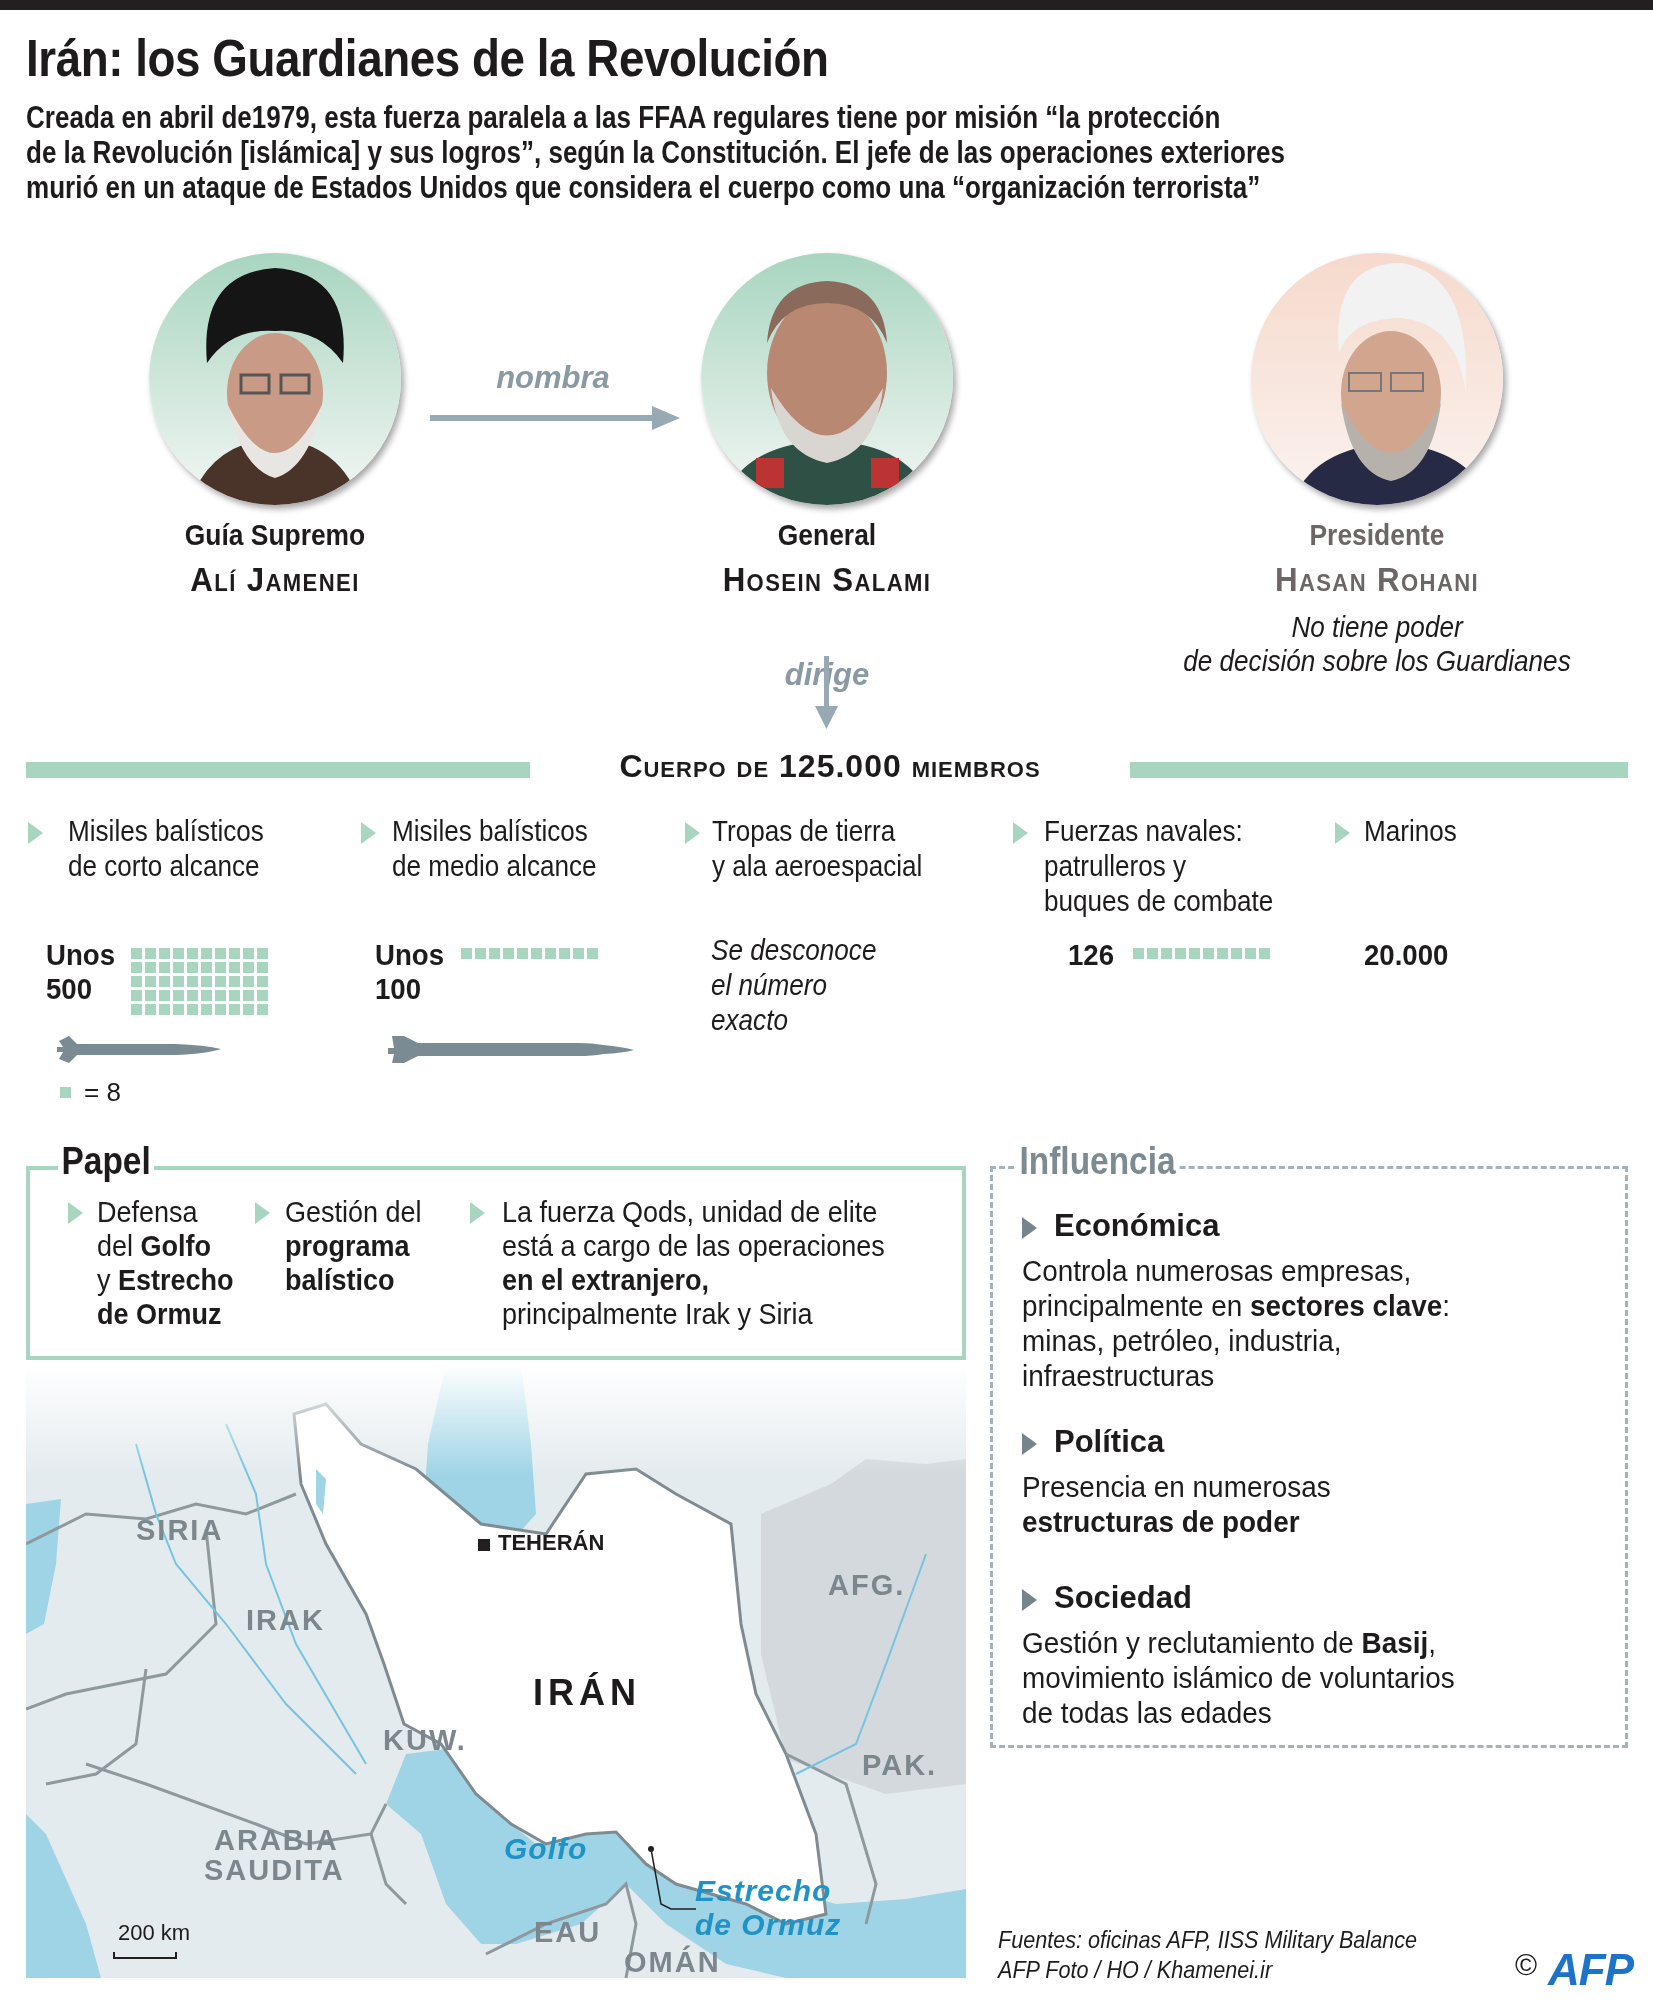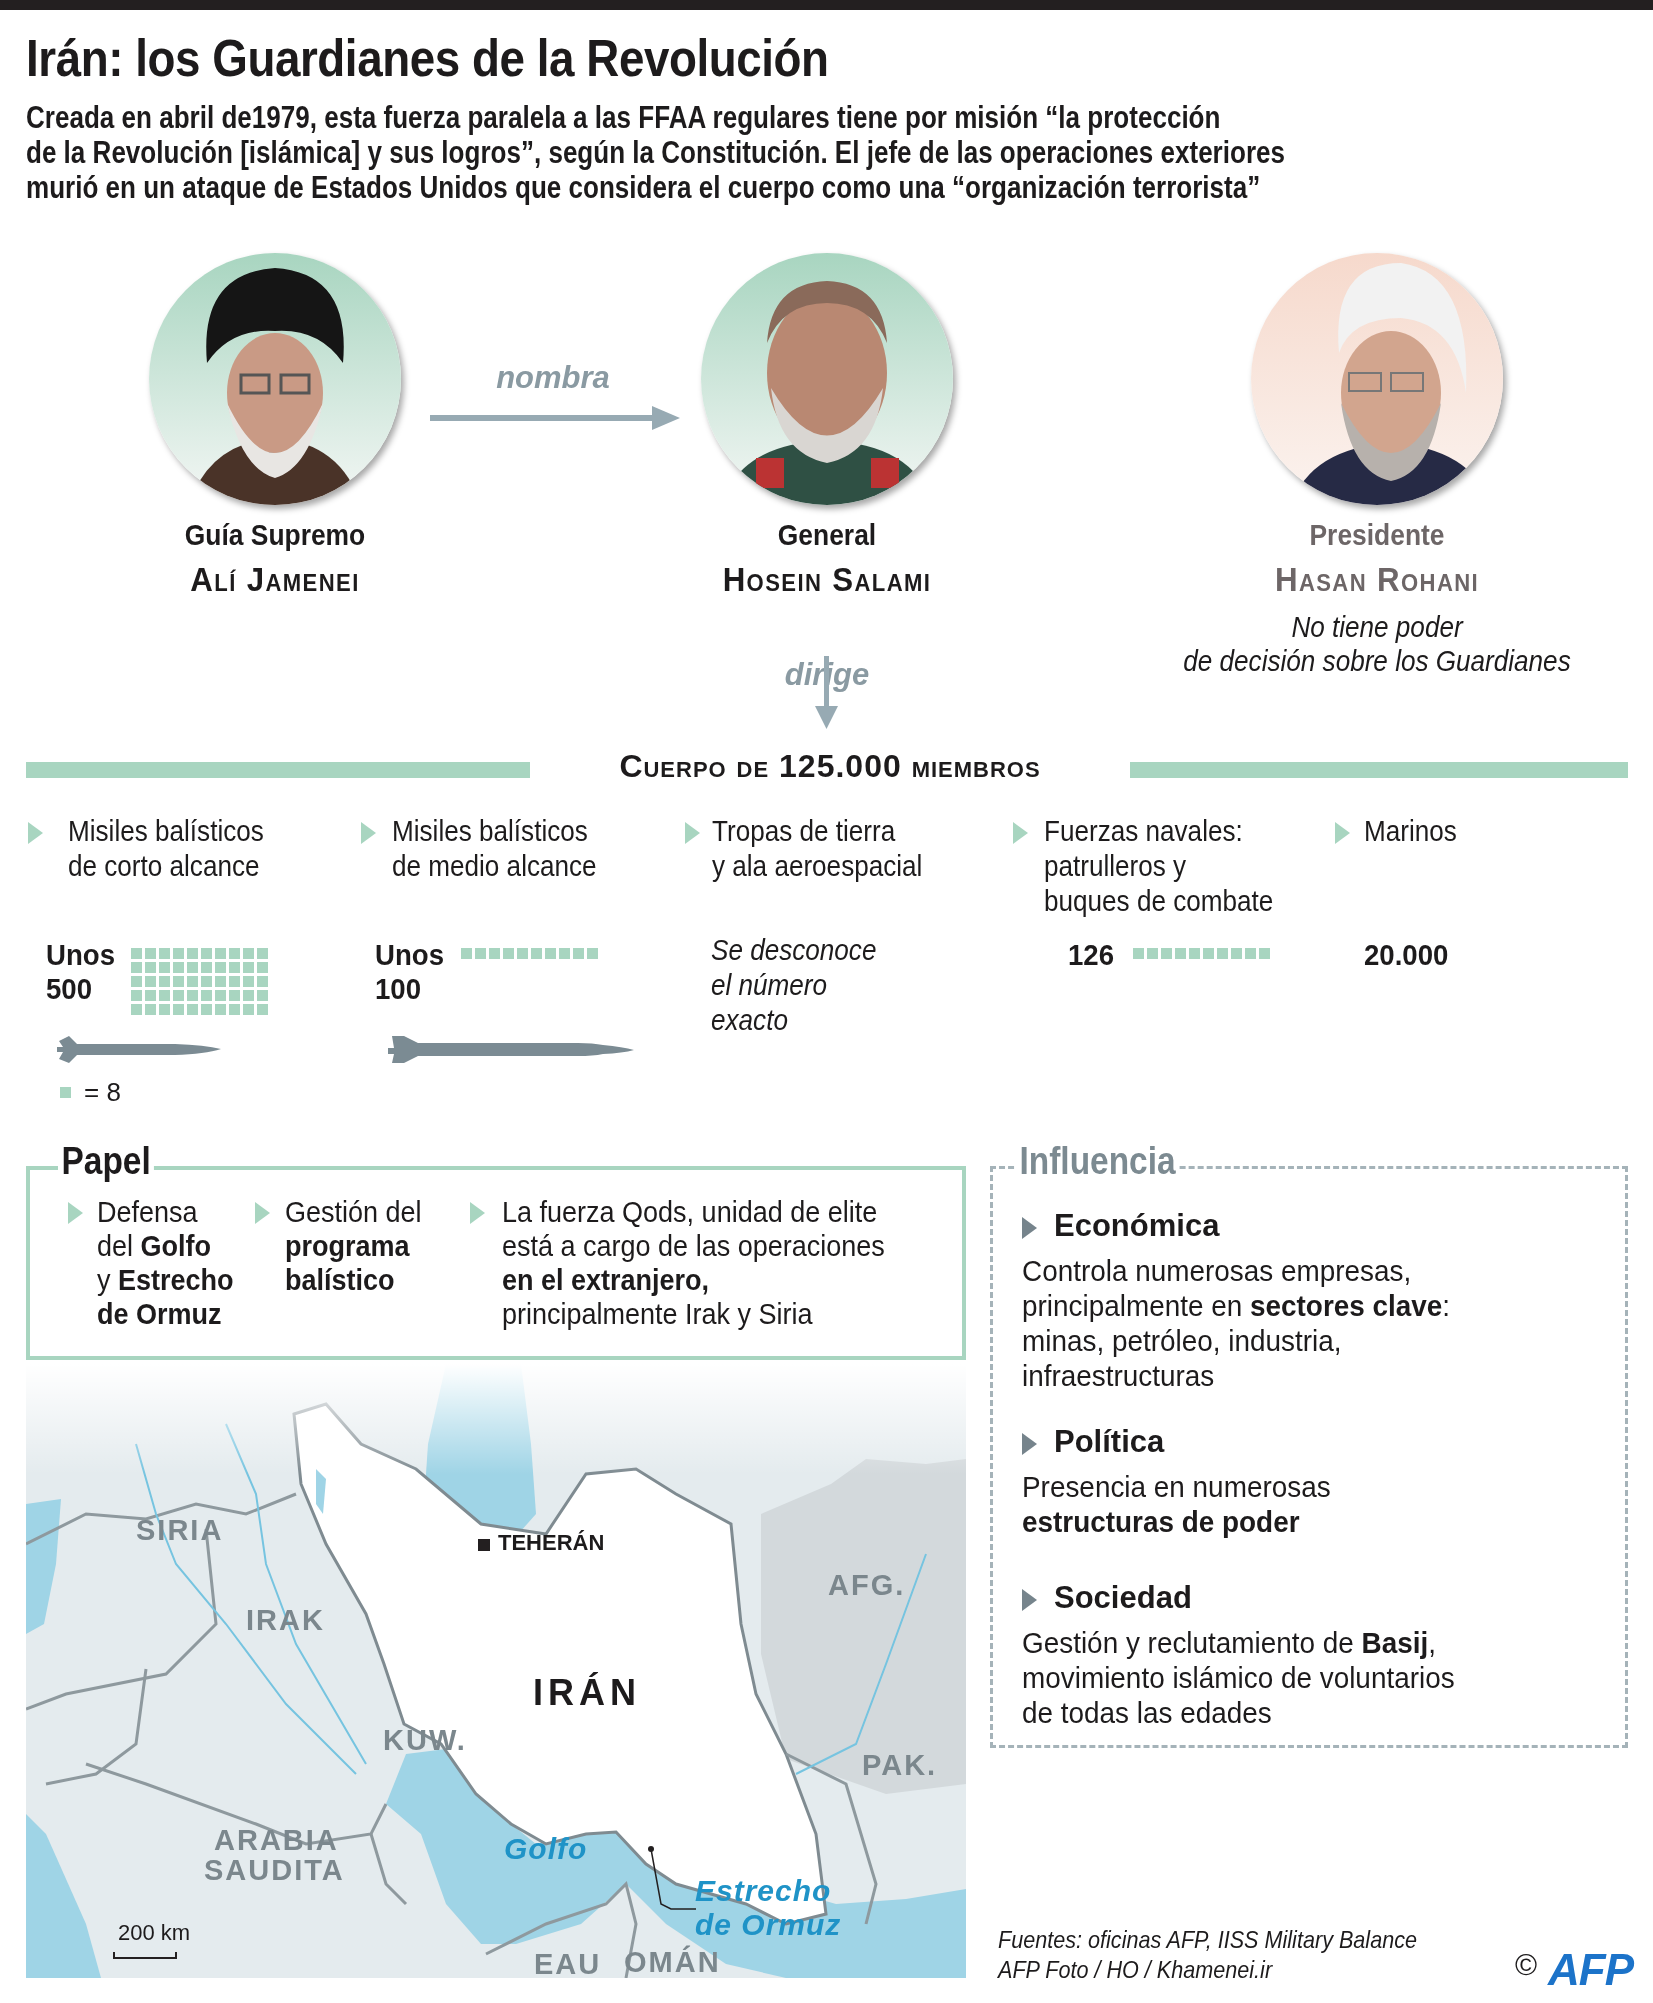--- a/index.html
+++ b/index.html
@@ -394,21 +394,21 @@
     <path d="M625 485 L635 540 L645 545 L670 545" fill="none" stroke="#231f20" stroke-width="1.5"></path>
 
     <rect x="452" y="175" width="12" height="12" fill="#231f20"></rect>
   </svg>
 
   <div class="abs map-label" style="left:110px;top:150px;">SIRIA</div>
   <div class="abs map-label" style="left:220px;top:240px;">IRAK</div>
   <div class="abs map-label" style="left:357px;top:360px;">KUW.</div>
   <div class="abs map-label" style="left:188px;top:460px;">ARABIA</div>
   <div class="abs map-label" style="left:178px;top:490px;">SAUDITA</div>
-  <div class="abs map-label" style="left:508px;top:552px;margin-top:32px;">EAU</div>
+  <div class="abs map-label" style="left:508px;top:552px;">EAU</div>
   <div class="abs map-label" style="left:598px;top:582px;">OMÁN</div>
   <div class="abs map-label" style="left:802px;top:205px;">AFG.</div>
   <div class="abs map-label" style="left:836px;top:385px;">PAK.</div>
 
   <div class="abs" style="left:507px;top:308px;font-size:36px;font-weight:bold;letter-spacing:5px;">IRÁN</div>
   <div class="abs" style="left:472px;top:166px;font-size:22px;font-weight:bold;">TEHERÁN</div>
 
   <div class="abs sea-label" style="left:478px;top:468px;">Golfo</div>
   <div class="abs sea-label" style="left:669px;top:510px;">
     <div>Estrecho</div>

